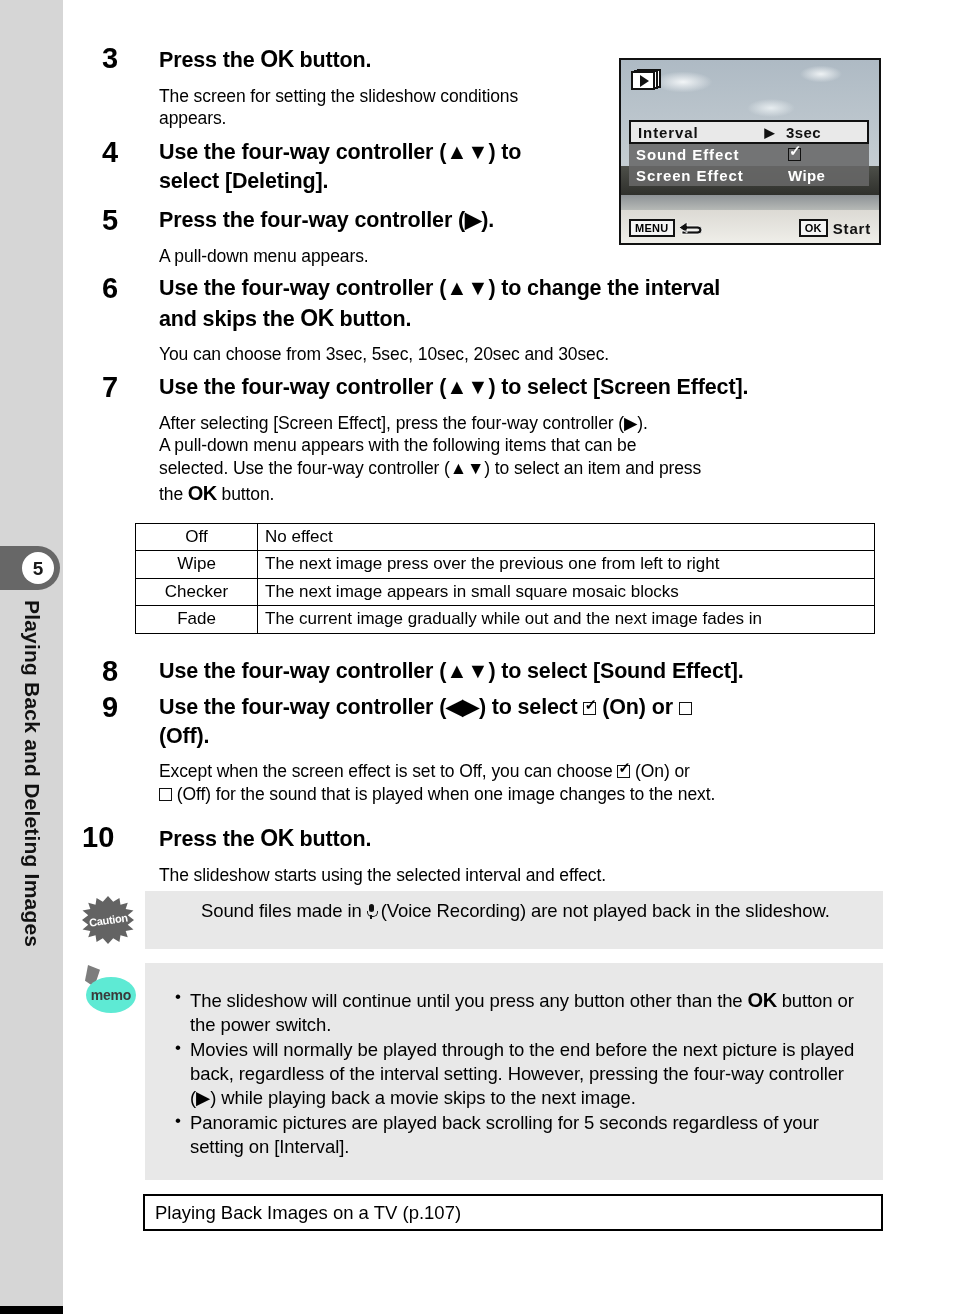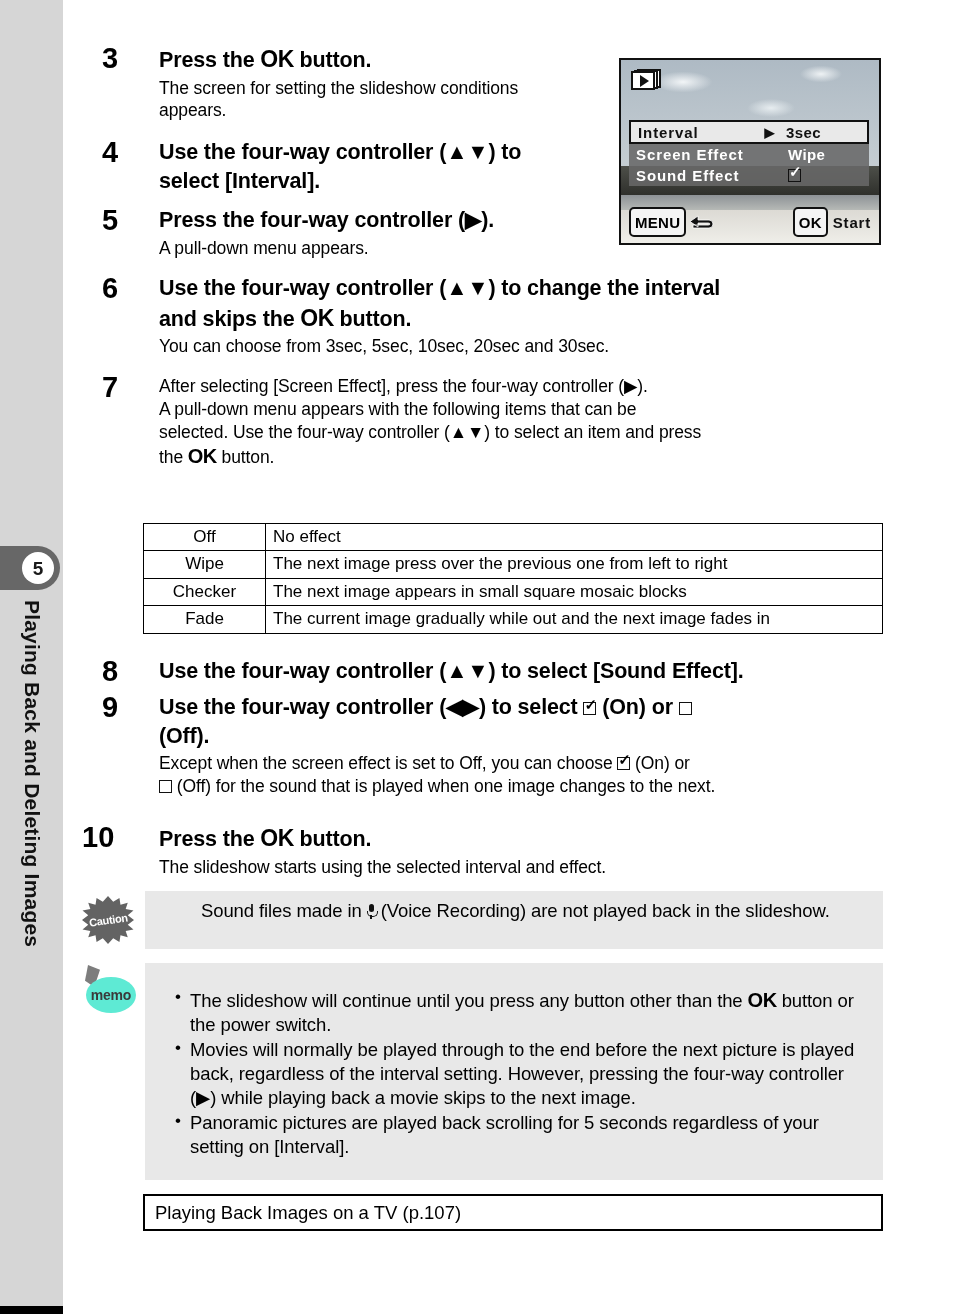--- a/index.html
+++ b/index.html
@@ -62,21 +62,21 @@
     font-size:29px; font-weight:bold; line-height:1;
   }
   .step-num.wide { width:72px; text-align:left; padding-left:3px;}
   .step-body { margin-left:80px; }
   .step-head {
     font-size:21.5px; font-weight:bold; line-height:1.33;
     letter-spacing:-0.15px;
   }
   .step-desc {
     font-size:17.5px; font-weight:normal; line-height:1.30;
-    letter-spacing:-0.1px; margin-top:2px;
+    letter-spacing:-0.1px; margin-top:10px;
   }
   .ok { font-size:23px; font-weight:bold; letter-spacing:-0.5px; }
   .okl { font-size:20px; font-weight:bold; letter-spacing:-0.5px; }
 
   
   #lcd {
     position:absolute; left:556px; top:58px; width:262px; height:187px;
     border:2px solid #111;
     background:linear-gradient(#b9c3cb 0%, #c9d1d6 42%, #9aa3a6 52%, #6e6e68 62%, #cfcdc6 74%, #e6e4df 100%);
     overflow:hidden;
@@ -129,32 +129,32 @@
   }
   .lcd-row .lbl { flex:1; }
   .lcd-row .mid { width:32px; text-align:center; font-size:13px;}
   .lcd-row .val { width:74px; text-align:left; letter-spacing:0.4px;}
   #lcd-bottom {
     position:absolute; left:8px; right:8px; bottom:6px;
     display:flex; align-items:center; justify-content:space-between;
   }
   .pill {
     display:inline-flex; align-items:center; justify-content:center;
-    border:2px solid #111; border-radius:5px; background:#f4f4f4;
-    font-size:15px; font-weight:bold; padding:0 4px; height:30px;
+    border:2px solid #111; border-radius:0; background:#f4f4f4;
+    font-size:11px; font-weight:bold; padding:0 4px; height:18px;
     letter-spacing:0.3px;
   }
   #lcd-bottom .lbl2 {
     font-size:15px; font-weight:bold; color:#111; margin-left:5px;
     letter-spacing:0.8px;
   }
 
   
   #effects-table {
-    position:absolute; left:80px; top:523px; width:740px;
+    position:absolute; left:72px; top:523px; width:740px;
     border-collapse:collapse;
   }
   #effects-table td {
     border:1.5px solid #000;
     font-size:17px; padding:3px 7px; line-height:1.2;
   }
   #effects-table td.k { width:122px; text-align:center; }
 
   
   .notebox {
@@ -263,30 +263,30 @@
         </div>
     </div>
 
     <div id="lcd-menu">
       <div class="lcd-row sel">
         <span class="lbl">Interval</span>
         <span class="mid">▶</span>
         <span class="val">3sec</span>
       </div>
       <div class="lcd-row">
-        <span class="lbl">Screen Effect</span>
-        <span class="mid"></span>
-        <span class="val">Wipe</span>
-      </div>
-      <div class="lcd-row">
         <span class="lbl">Sound Effect</span>
         <span class="mid"></span>
         <span class="val">
           <span class="cbox on"></span>
         </span>
+      </div>
+      <div class="lcd-row">
+        <span class="lbl">Screen Effect</span>
+        <span class="mid"></span>
+        <span class="val">Wipe</span>
       </div>
     </div>
 
     <div id="lcd-bottom">
       <div style="display:flex;align-items:center;">
         <span class="pill">MENU</span>
         <svg width="26" height="17" viewBox="0 0 26 17" style="margin-left:3px">
           <path d="M9 2 L9 6 L20 6 Q24 6 24 10 Q24 14 20 14 L4 14 L4 11 L19 11
                    Q21 11 21 10 Q21 9 19 9 L9 9 L9 13 L1 7.5 Z" fill="#111" stroke="#fff" stroke-width="0.8"></path>
         </svg>
@@ -304,21 +304,21 @@
       <div class="step-head">
         <span>Press the </span><span class="ok">OK</span><span> button.</span>
       </div>
       <div class="step-desc">The screen for setting the slideshow conditions appears.</div>
     </div>
   </div>
 
   <div class="step" style="left:16px; top:138px; width:480px;">
     <div class="step-num">4</div>
     <div class="step-body">
-      <div class="step-head">Use the four-way controller (▲▼) to select [Interval].</div>
+      <div class="step-head">Use the four-way controller (▲▼) to select [Deleting].</div>
     </div>
   </div>
 
   <div class="step" style="left:16px; top:206px; width:480px;">
     <div class="step-num">5</div>
     <div class="step-body">
       <div class="step-head">Press the four-way controller (▶).</div>
       <div class="step-desc">A pull-down menu appears.</div>
     </div>
   </div>
@@ -330,20 +330,21 @@
         <span>Use the four-way controller (▲▼) to change the interval</span><br>
         <span>and skips the </span><span class="ok">OK</span><span> button.</span>
       </div>
       <div class="step-desc">You can choose from 3sec, 5sec, 10sec, 20sec and 30sec.</div>
     </div>
   </div>
 
   <div class="step" style="left:16px; top:373px; width:830px;">
     <div class="step-num">7</div>
     <div class="step-body">
+      <div class="step-head">Use the four-way controller (▲▼) to select [Screen Effect].</div>
       <div class="step-desc">
         <span>After selecting [Screen Effect], press the four-way controller (▶).</span><br>
         <span>A pull-down menu appears with the following items that can be</span><br>
         <span>selected. Use the four-way controller (▲▼) to select an item and press</span><br>
         <span>the </span><span class="okl">OK</span><span> button.</span>
       </div>
     </div>
   </div>
 
   <table id="effects-table">

